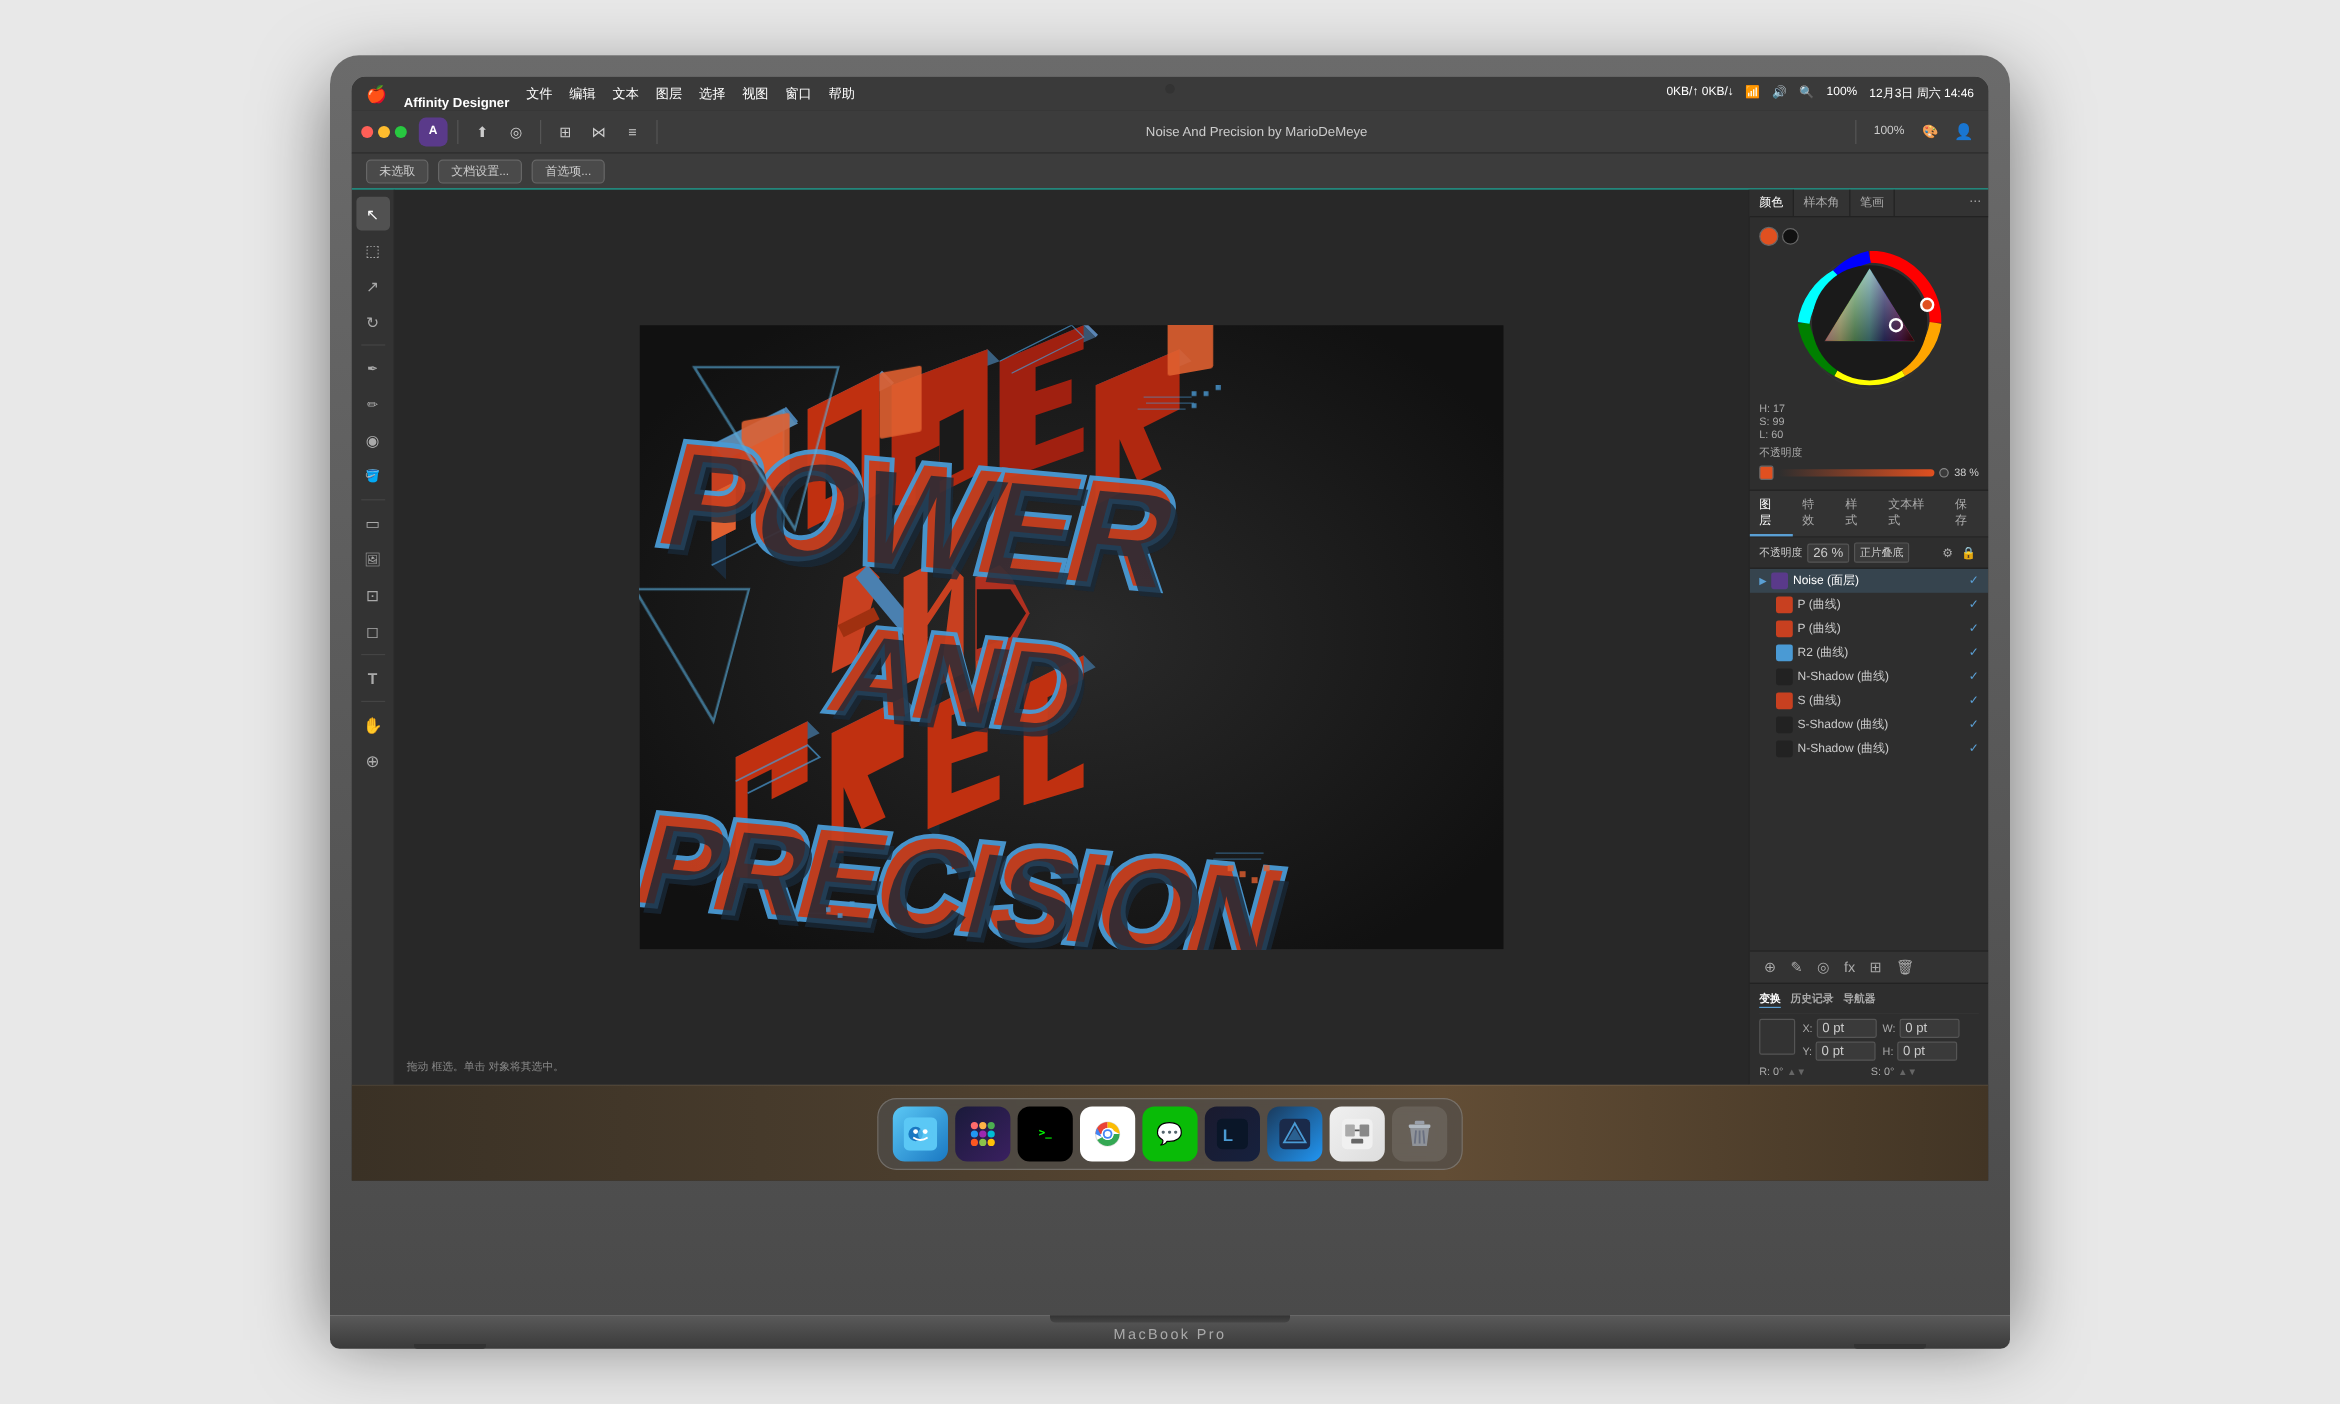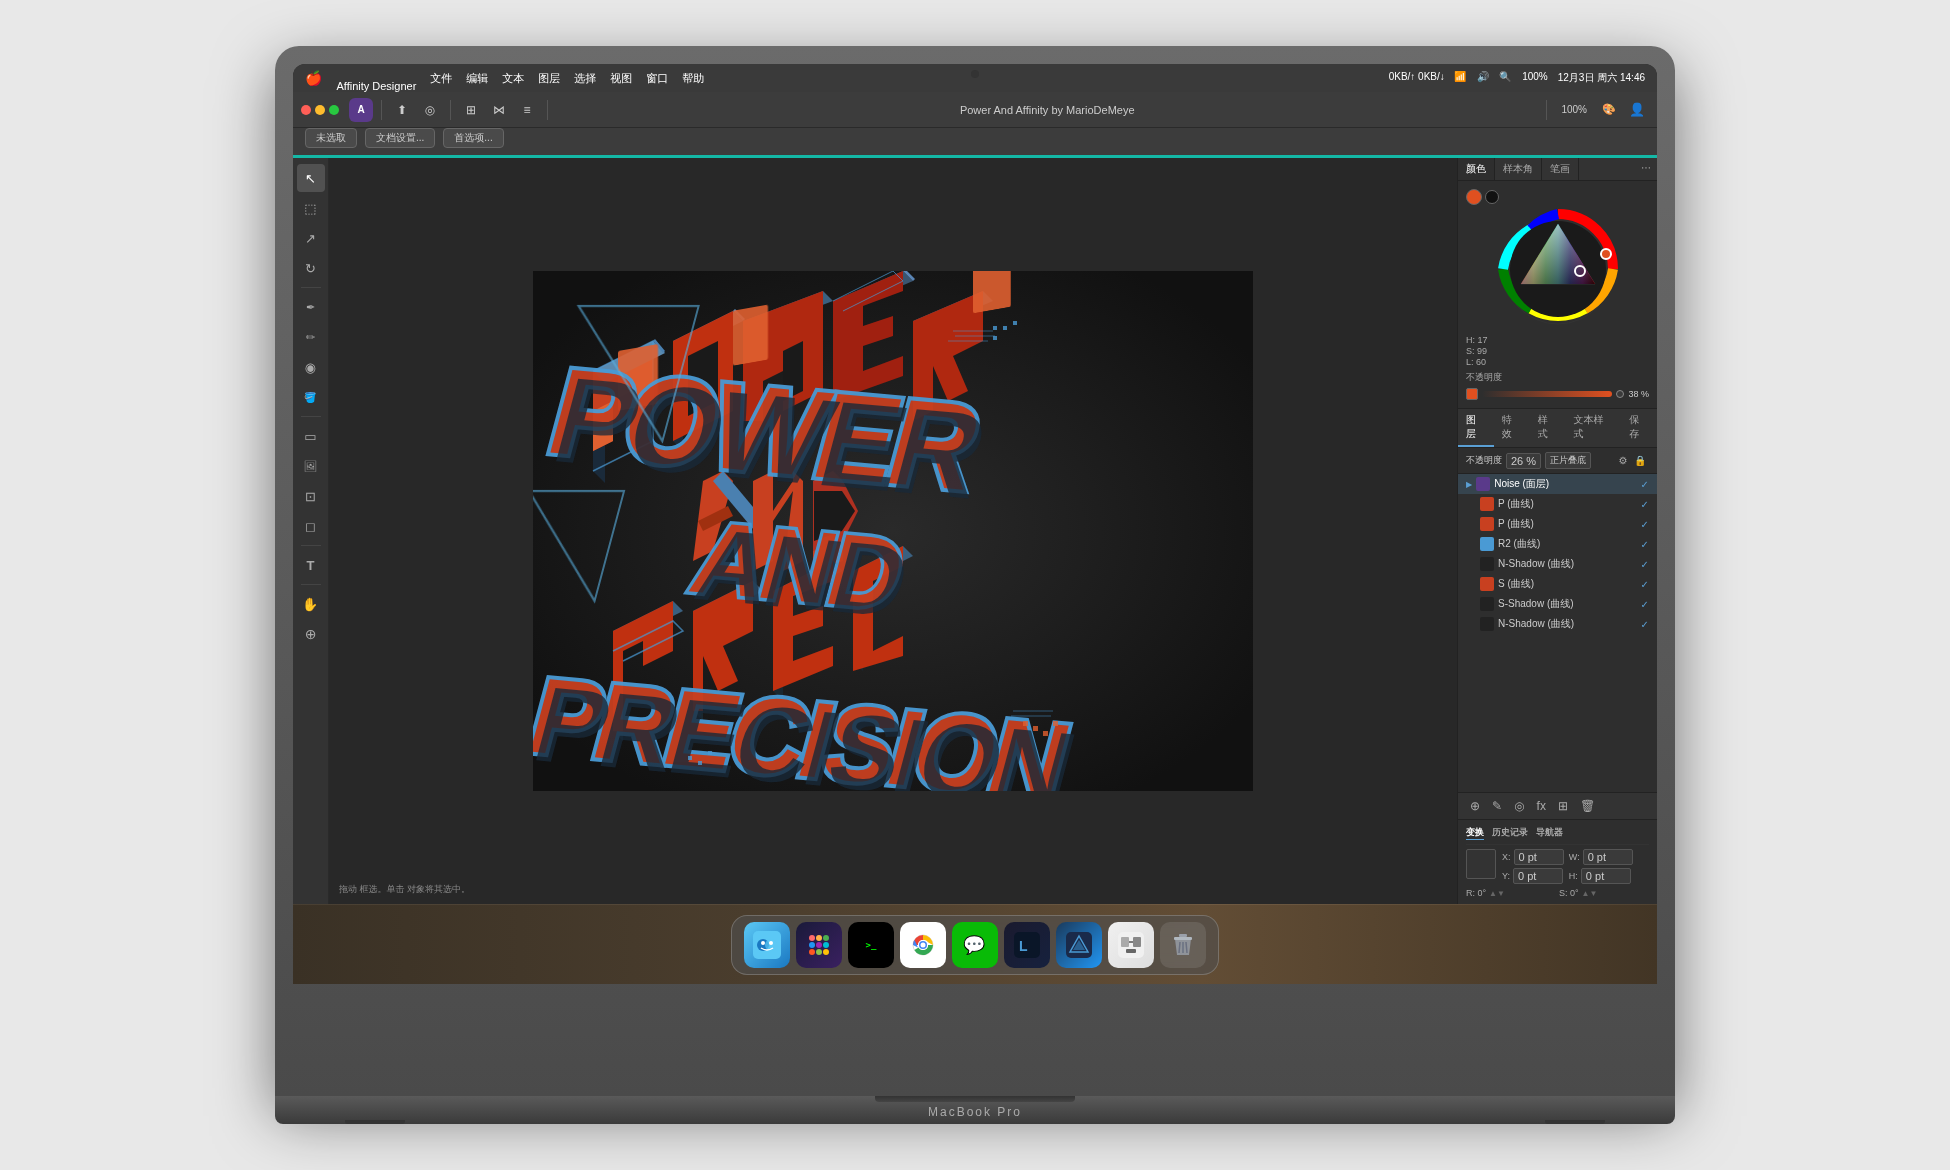--- a/index.html
+++ b/index.html
@@ -78,21 +78,21 @@
     }
 
     .menu-item {
       font-size: 11px;
       color: #fff;
       cursor: pointer;
       white-space: nowrap;
     }
 
     .menu-item.bold {
-      font-weight: 400;
+      font-weight: 700;
       margin-top: 16px;
     }
 
     .menu-bar-right {
       margin-left: auto;
       display: flex;
       align-items: flex-start;
       gap: 10px;
       font-size: 10px;
       color: #fff;
@@ -134,24 +134,24 @@
       text-align: center;
       font-size: 11px;
       color: #ccc;
     }
 
     
     .toolbar2 {
       height: 30px;
       background: #3c3c3c;
       display: flex;
-      align-items: flex-start;
+      align-items: center;
       padding: 0 12px;
       gap: 8px;
-      border-bottom: 3px solid #14b8a6;
+      border-bottom: 1px solid #14b8a6;
       flex-shrink: 0;
     }
 
     .toolbar2-btn {
       padding: 2px 10px;
       background: #4a4a4a;
       border: 1px solid #666;
       border-radius: 4px;
       color: #ccc;
       font-size: 10px;
@@ -591,21 +591,21 @@
           <div class="toolbar-btn">◎</div>
 
           <div class="toolbar-separator"></div>
 
           <div class="toolbar-btn">⊞</div>
           <div class="toolbar-btn">⋈</div>
           <div class="toolbar-btn">≡</div>
 
           <div class="toolbar-separator"></div>
 
-          <div class="toolbar-title">Power And Affinity by MarioDeMeye</div>
+          <div class="toolbar-title">Noise And Precision by MarioDeMeye</div>
 
           <div class="toolbar-separator"></div>
 
           <div class="toolbar-btn" style="width:auto;padding:0 6px;font-size:10px;">100%</div>
 
           <div class="toolbar-btn" style="font-size:11px;">🎨</div>
           <div class="toolbar-btn" style="font-size:13px;">👤</div>
         </div>
 
         <div class="toolbar2">

